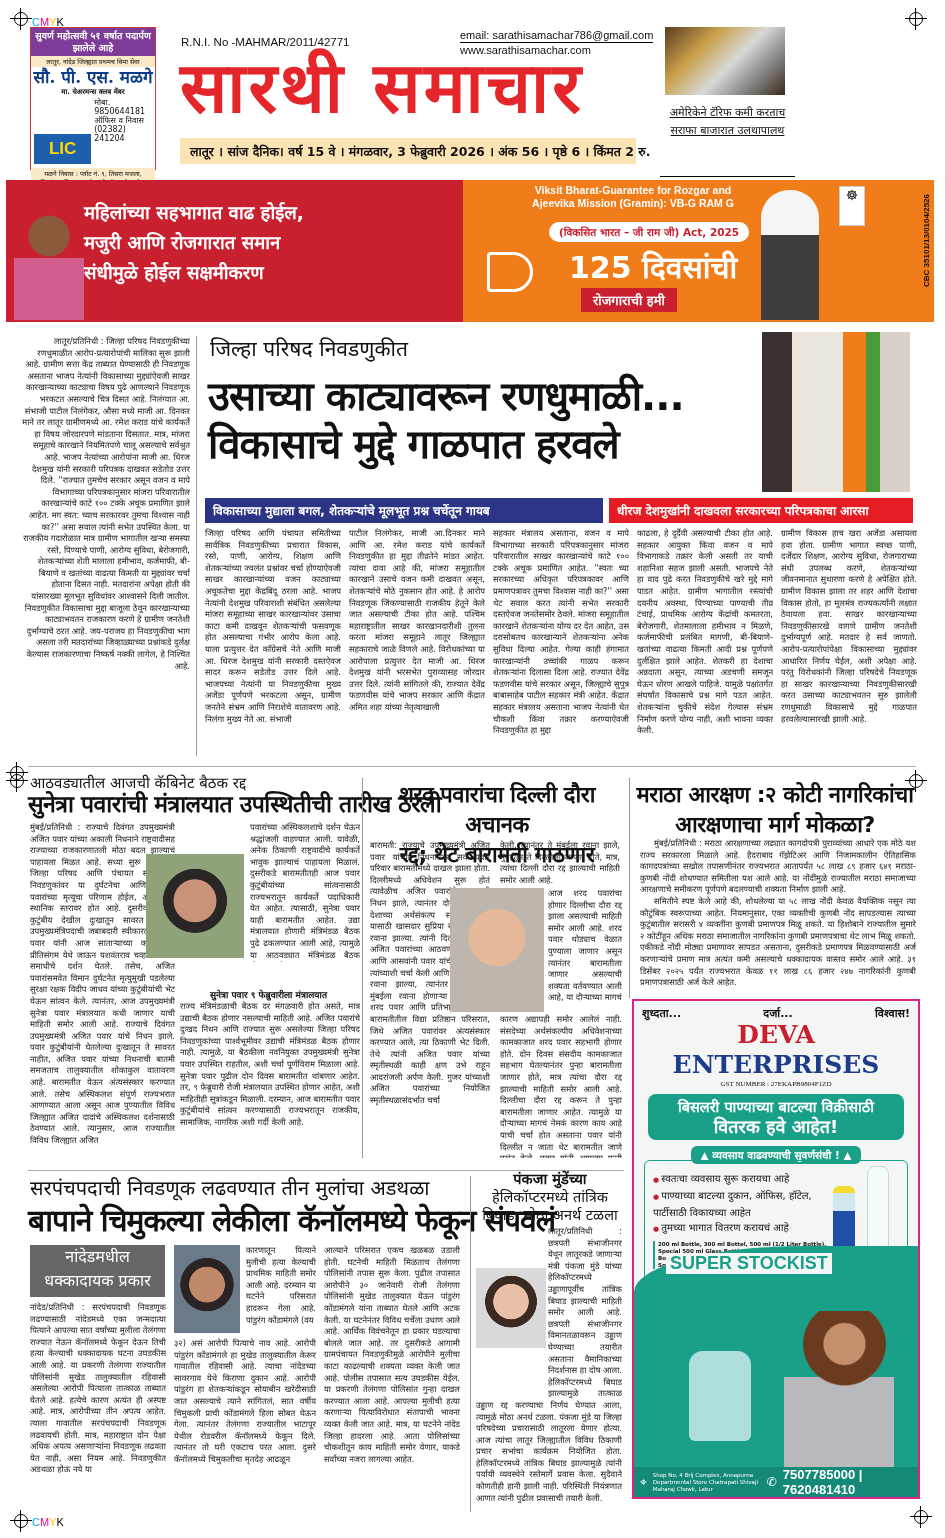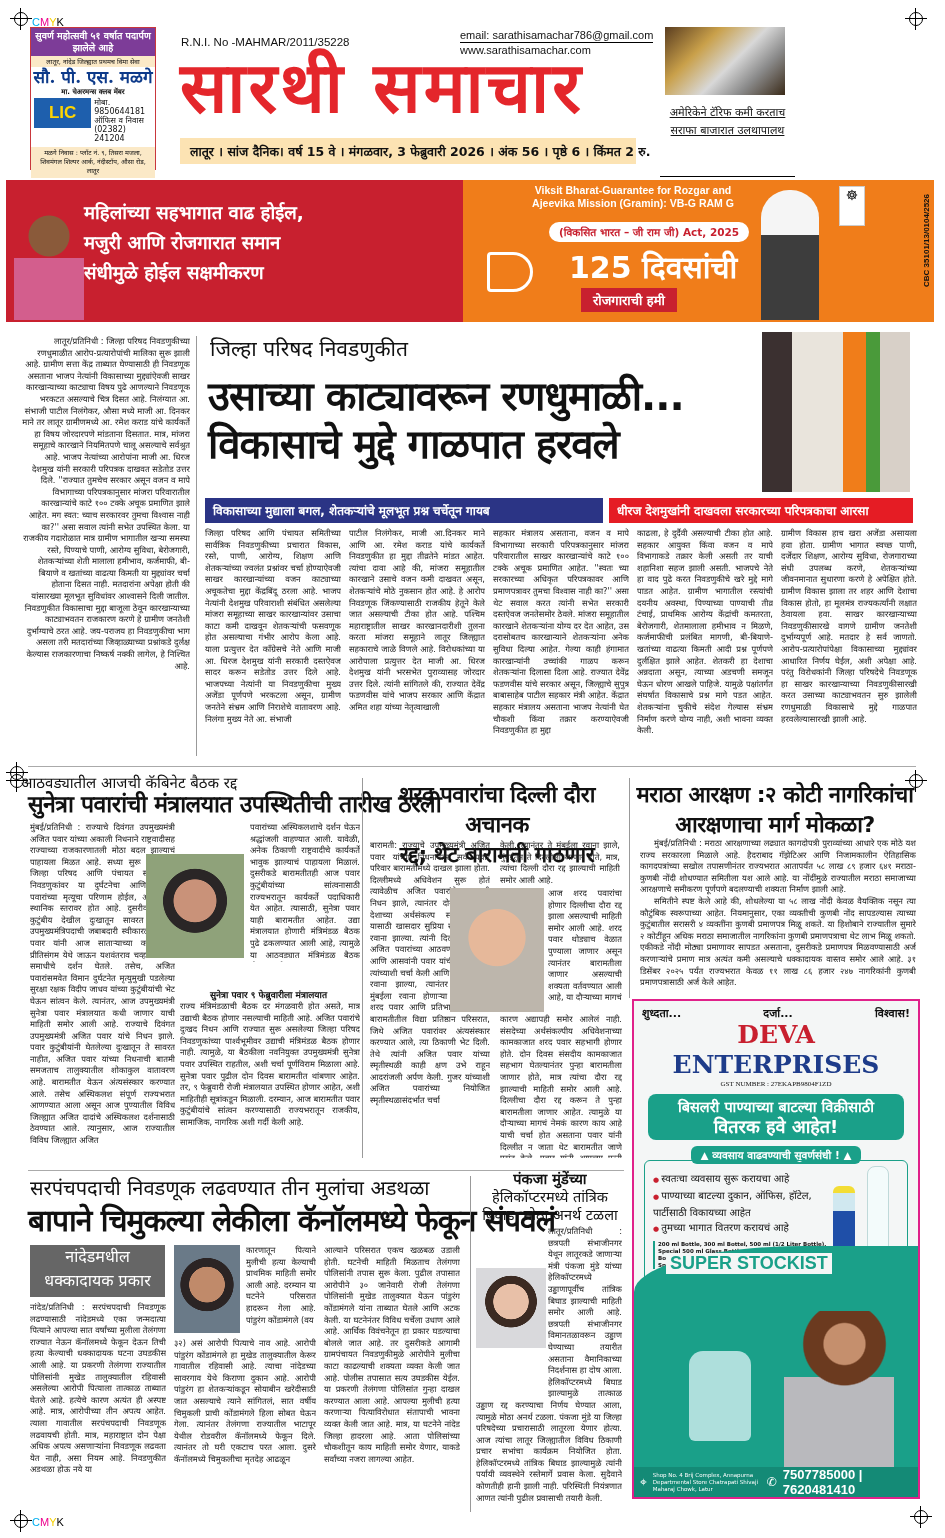--- a/index.html
+++ b/index.html
@@ -13,21 +13,21 @@
   .cmyk { font-size: 11px; font-family: "Liberation Sans", sans-serif; }
   .cmyk .c { color: #00aeef; } .cmyk .m { color: #ec008c; } .cmyk .y { color: #f5d000; } .cmyk .k { color: #000; }
 
   
   .lic-ad { left: 30px; top: 27px; width: 125px; width:126px; height: 143px; border: 1px solid #c9373c; background: #fff; font-size: 7px; text-align: center; }
   .lic-ad .top { background: #7d3c98; color: #fff; font-size: 9.5px; line-height: 12px; padding: 2px 0; font-weight: bold; }
   .lic-ad .sub { background: #fbe9c7; font-size: 6.5px; padding: 1px 0; }
   .lic-ad .name { font-size: 17px; font-weight: bold; color: #0d3a8a; font-family: "DejaVu Serif", serif; line-height: 20px; }
   .lic-ad .role { font-size: 7px; font-weight: bold; }
   .lic-ad .mid { display: flex; padding: 2px 3px; gap: 3px; }
-  .lic-logo { width: 64px; height: 30px; background: #1e5fad; color: #ffd400; font-weight: bold; font-size: 17px; display: flex; align-items: center; justify-content: center; font-family: "Liberation Sans", sans-serif; }
+  .lic-logo { width: 64px; height: 30px; background: #1e5fad; color: #ffd400; font-weight: bold; font-size: 17px; display: flex; align-items: center; justify-content: center; font-family: "Liberation Sans", sans-serif; margin-top: 36px; }
   .lic-ad .ph { font-size: 8px; line-height: 9px; text-align: left; }
   .lic-ad .addr { background: #fbe9c7; font-size: 6.5px; line-height: 9px; padding: 2px; margin-top: 2px; }
 
   .rni { left: 181px; top: 36px; font-size: 11.5px; font-family: "Liberation Sans", sans-serif; }
   .contact { left: 460px; top: 28px; font-size: 11px; font-family: "Liberation Sans", sans-serif; line-height: 14px; }
   .contact .em { border-bottom: 1px solid #000; }
   .title { left: 180px; top: 46px; font-size: 70px; font-weight: bold; color: #e4262b; letter-spacing: 3px; line-height: 84px; font-family: "DejaVu Sans", sans-serif; }
   .infobar { left: 180px; top: 138px; width: 456px; height: 26px; background: #fce3b3; font-size: 12.5px; font-weight: bold; padding: 5px 0 0 128px; white-space: nowrap; }
   .bullion { left: 665px; top: 27px; width: 120px; height: 68px; background: linear-gradient(135deg,#5a3d20 0%, #c9a04a 30%, #d8d8d8 55%, #8a8a8a 75%, #3a2a18 100%); }
   .bullion-head { left: 660px; top: 104px; width: 135px; text-align: center; font-size: 11px; line-height: 18px; text-decoration: underline; }
@@ -125,21 +125,21 @@
     <div class="ph">
       <div>मोबा.</div>
       <div>9850644181</div>
       <div>ऑफिस व निवास</div>
       <div>(02382) 241204</div>
     </div>
   </div>
   <div class="addr">मळगे निवास : प्लॉट नं. ९, तिसरा मजला, शिवमंगल शिल्पर आर्क, नंदीस्टॉप, औसा रोड, लातूर</div>
 </div>
 
-<div class="abs rni">R.N.I. No -MAHMAR/2011/35228</div>
+<div class="abs rni">R.N.I. No -MAHMAR/2011/42771</div>
 <div class="abs contact">
   <div class="em">email: sarathisamachar786@gmail.com</div>
   <div>www.sarathisamachar.com</div>
 </div>
 <div class="abs title">सारथी समाचार</div>
 <div class="abs infobar">
   <span style="position:absolute;left:10px;top:5px">लातूर । सांज दैनिक। वर्ष 15 वे । मंगळवार, 3 फेब्रुवारी 2026 । अंक 56 । पृष्ठे 6 । किंमत 2 रु.</span>
 </div>
 <div class="abs bullion"></div>
 <div class="abs bullion-head">अमेरिकेने टॅरिफ कमी करताच सराफा बाजारात उलथापालथ</div>
@@ -179,21 +179,21 @@
 <div class="strip" style="left:609px;top:498px;width:304px;background:#e51c24">धीरज देशमुखांनी दाखवला सरकारच्या परिपत्रकाचा आरसा</div>
 
 <div class="col" style="left:205px;top:528px;width:136px;height:228px">जिल्हा परिषद आणि पंचायत समितीच्या सार्वत्रिक निवडणुकीच्या प्रचारात विकास, रस्ते, पाणी, आरोग्य, शिक्षण आणि शेतकऱ्यांच्या ज्वलंत प्रश्नांवर चर्चा होण्याऐवजी साखर कारखान्यांच्या वजन काट्याच्या अचूकतेचा मुद्दा केंद्रबिंदू ठरला आहे. भाजप नेत्यांनी देशमुख परिवाराशी संबंधित असलेल्या मांजरा समूहाच्या साखर कारखान्यांवर उसाचा काटा कमी दाखवून शेतकऱ्यांची फसवणूक होत असल्याचा गंभीर आरोप केला आहे. याला प्रत्युत्तर देत काँग्रेसचे नेते आणि माजी आ. धिरज देशमुख यांनी सरकारी दस्तऐवज सादर करून सडेतोड उत्तर दिले आहे. भाजपच्या नेत्यांनी या निवडणुकीचा मुख्य अजेंडा पूर्णपणे भरकटला असून, ग्रामीण जनतेने संभ्रम आणि निराशेचे वातावरण आहे. निलंगा मुख्य नेते आ. संभाजी</div>
 <div class="col" style="left:349px;top:528px;width:136px;height:228px">पाटील निलंगेकर, माजी आ.दिनकर माने आणि आ. रमेश कराड यांचे कार्यकर्ते निवडणुकीत हा मुद्दा तीव्रतेने मांडत आहेत. त्यांचा दावा आहे की, मांजरा समूहातील कारखाने उसाचे वजन कमी दाखवत असून, शेतकऱ्यांचे मोठे नुकसान होत आहे. हे आरोप निवडणूक जिंकण्यासाठी राजकीय हेतूने केले जात असल्याची टीका होत आहे. पश्चिम महाराष्ट्रातील साखर कारखानदारीशी तुलना करता मांजरा समूहाने लातूर जिल्ह्यात सहकाराचे जाळे विणले आहे. विरोधकांच्या या आरोपाला प्रत्युत्तर देत माजी आ. धिरज देशमुख यांनी भरसभेत पुराव्यासह जोरदार उत्तर दिले. त्यांनी सांगितले की, राज्यात देवेंद्र फडणवीस यांचे भाजप सरकार आणि केंद्रात अमित शहा यांच्या नेतृत्वाखाली</div>
 <div class="col" style="left:493px;top:528px;width:136px;height:228px">सहकार मंत्रालय असताना, वजन व मापे विभागाच्या सरकारी परिपत्रकानुसार मांजरा परिवारातील साखर कारखान्यांचे काटे १०० टक्के अचूक प्रमाणित आहेत. ''स्वतः च्या सरकारच्या अधिकृत परिपत्रकावर आणि प्रमाणपत्रावर तुमचा विश्वास नाही का?'' असा थेट सवाल करत त्यांनी सभेत सरकारी दस्तऐवज जनतेसमोर ठेवले. मांजरा समूहातील कारखाने शेतकऱ्यांना योग्य दर देत आहेत, उस दरासोबतच कारखान्याने शेतकऱ्यांना अनेक सुविधा दिल्या आहेत. गेल्या काही हंगामात कारखान्यांनी उच्चांकी गाळप करून शेतकऱ्यांना दिलासा दिला आहे. राज्यात देवेंद्र फडणवीस यांचे सरकार असून, जिल्ह्याचे सुपुत्र बाबासाहेब पाटील सहकार मंत्री आहेत. केंद्रात सहकार मंत्रालय असताना भाजप नेत्यांनी घेत चौकशी किंवा तक्रार करण्याऐवजी निवडणुकीत हा मुद्दा</div>
 <div class="col" style="left:637px;top:528px;width:136px;height:228px">काढला, हे दुर्दैवी असल्याची टीका होत आहे. सहकार आयुक्त किंवा वजन व मापे विभागाकडे तक्रार केली असती तर याची शहानिशा सहज झाली असती. भाजपचे नेते हा वाद पुढे करत निवडणुकीचे खरे मुद्दे मागे पाडत आहेत. ग्रामीण भागातील रस्त्यांची दयनीय अवस्था, पिण्याच्या पाण्याची तीव्र टंचाई, प्राथमिक आरोग्य केंद्रांची कमतरता, बेरोजगारी, शेतमालाला हमीभाव न मिळणे, कर्जमाफीची प्रलंबित मागणी, बी-बियाणे-खतांच्या वाढत्या किमती आदी प्रश्न पूर्णपणे दुर्लक्षित झाले आहेत. शेतकरी हा देशाचा अन्नदाता असून, त्याच्या अडचणी समजून घेऊन धोरण आखले पाहिजे. यामुळे पक्षांतर्गत संघर्षात विकासाचे प्रश्न मागे पडत आहेत. शेतकऱ्यांना चुकीचे संदेश गेल्यास संभ्रम निर्माण करणे योग्य नाही, अशी भावना व्यक्त केली.</div>
 <div class="col" style="left:781px;top:528px;width:136px;height:228px">ग्रामीण विकास हाच खरा अजेंडा असायला हवा होता. ग्रामीण भागात स्वच्छ पाणी, दर्जेदार शिक्षण, आरोग्य सुविधा, रोजगाराच्या संधी उपलब्ध करणे, शेतकऱ्यांच्या जीवनमानात सुधारणा करणे हे अपेक्षित होते. ग्रामीण विकास झाला तर शहर आणि देशाचा विकास होतो, हा मूलमंत्र राज्यकर्त्यांनी लक्षात ठेवायला हवा. साखर कारखान्याच्या निवडणुकीसारखे वागणे ग्रामीण जनतेशी दुर्भाग्यपूर्ण आहे. मतदार हे सर्व जाणतो. आरोप-प्रत्यारोपांपेक्षा विकासाच्या मुद्द्यांवर आधारित निर्णय घेईल, अशी अपेक्षा आहे. परंतु विरोधकांनी जिल्हा परिषदेचे निवडणूक हा साखर कारखान्याच्या निवडणुकीसारखी करत उसाच्या काट्याभवतन सुरु झालेली रणधुमाळी विकासाचे मुद्दे गाळपात हरवलेल्यासारखी झाली आहे.</div>
 
 <div class="hrule" style="left:28px;top:766px;width:888px"></div>
 
-<div class="abs h3" style="left:21px;top:772px">आठवड्यातील आजची कॅबिनेट बैठक रद्द</div>
+<div class="abs h3" style="left:30px;top:772px">आठवड्यातील आजची कॅबिनेट बैठक रद्द</div>
 <div class="abs h2" style="left:28px;top:790px;font-size:23px">सुनेत्रा पवारांची मंत्रालयात उपस्थितीची तारीख ठरली</div>
 <div class="col" style="left:30px;top:822px;width:145px;height:335px">मुंबई/प्रतिनिधी : राज्याचे दिवंगत उपमुख्यमंत्री अजित पवार यांच्या अकाली निधनाने राष्ट्रवादीसह राज्याच्या राजकारणातली मोठा बदल झाल्याचं पाहायला मिळत आहे. सध्या सुरू असलेल्या जिल्हा परिषद आणि पंचायत समित्यांच्या निवडणुकांवर या दुर्घटनेचा आणि अजित पवारांच्या मृत्यूचा परिणाम होईल, अशी चर्चा स्थानिक स्तरावर होत आहे. दुसरीकडे पवार कुटुंबीय देखील दुःखातून सावरत राज्याचे उपमुख्यमंत्रिपदाची जबाबदारी स्वीकारली. सुनेत्रा पवार यांनी आज साताऱ्याच्या कराडमधील प्रीतिसंगम येथे जाऊन यशवंतराव चव्हाण यांच्या समाधीचे दर्शन घेतले. तसेच, अजित पवारांसमवेत विमान दुर्घटनेत मृत्युमुखी पडलेल्या सुरक्षा रक्षक विदीप जाधव यांच्या कुटुंबीयांची भेट घेऊन सांत्वन केले. त्यानंतर, आज उपमुख्यमंत्री सुनेत्रा पवार मंत्रालयात कधी जाणार याची माहिती समोर आली आहे. राज्याचे दिवंगत उपमुख्यमंत्री अजित पवार यांचे निधन झाले. पवार कुटुंबीयांनी घेतलेल्या दुःखातून ते सावरत नाहीत, अजित पवार यांच्या निधनाची बातमी समजताच तालुक्यातील शोकाकुल वातावरण आहे. बारामतीत येऊन अंत्यसंस्कार करण्यात आले. तसेच अस्थिकलश संपूर्ण राज्यभरात आणण्यात आला असून आज पुण्यातील विविध जिल्ह्यात अजित दादांचे अस्थिकलश दर्शनासाठी ठेवण्यात आले. त्यानुसार, आज राज्यातील विविध जिल्ह्यात अजित</div>
 <div class="photo" style="left:146px;top:854px;width:98px;height:104px;background:radial-gradient(circle at 50% 45%, #c99279 0 28%, #2a2626 29% 42%, #8fa27a 43%)"></div>
 <div class="col" style="left:250px;top:822px;width:110px;height:140px">पवारांच्या अस्थिकलशाचे दर्शन घेऊन श्रद्धांजली वाहण्यात आली. यावेळी, अनेक ठिकाणी राष्ट्रवादीचे कार्यकर्ते भावुक झाल्याचं पाहायला मिळालं. दुसरीकडे बारामतीतही आज पवार कुटुंबीयांच्या सांत्वनासाठी राज्यभरातून कार्यकर्ते पदाधिकारी येत आहेत. त्यासाठी, सुनेत्रा पवार याही बारामतीत आहेत. उद्या मंत्रालयात होणारी मंत्रिमंडळ बैठक पुढे ढकलण्यात आली आहे, त्यामुळे या आठवड्यात मंत्रिमंडळ बैठक होणार नाही.</div>
 <div class="abs" style="left:210px;top:988px;font-size:9px;font-weight:bold">सुनेत्रा पवार ९ फेब्रुवारीला मंत्रालयात</div>
 <div class="col" style="left:180px;top:1001px;width:180px;height:156px">राज्य मंत्रिमंडळाची बैठक दर मंगळवारी होत असते, मात्र उद्याची बैठक होणार नसल्याची माहिती आहे. अजित पवारांचे दुःखद निधन आणि राज्यात सुरू असलेल्या जिल्हा परिषद निवडणुकांच्या पार्श्वभूमीवर उद्याची मंत्रिमंडळ बैठक होणार नाही. त्यामुळे, या बैठकीला नवनियुक्त उपमुख्यमंत्री सुनेत्रा पवार उपस्थित राहतील, अशी चर्चा पूर्णविराम मिळाला आहे. सुनेत्रा पवार पुढील दोन दिवस बारामतीत थांबणार आहेत. तर, ९ फेब्रुवारी रोजी मंत्रालयात उपस्थित होणार आहेत, अशी माहितीही सूत्रांकडून मिळाली. दरम्यान, आज बारामतीत पवार कुटुंबीयांचे सांत्वन करण्यासाठी राज्यभरातून राजकीय, सामाजिक, नागरिक अशी गर्दी केली आहे.</div>
 
 <div class="vrule" style="left:362px;top:778px;height:380px"></div>
 
 <div class="abs h2" style="left:366px;top:780px;width:262px;text-align:center;line-height:30px">

